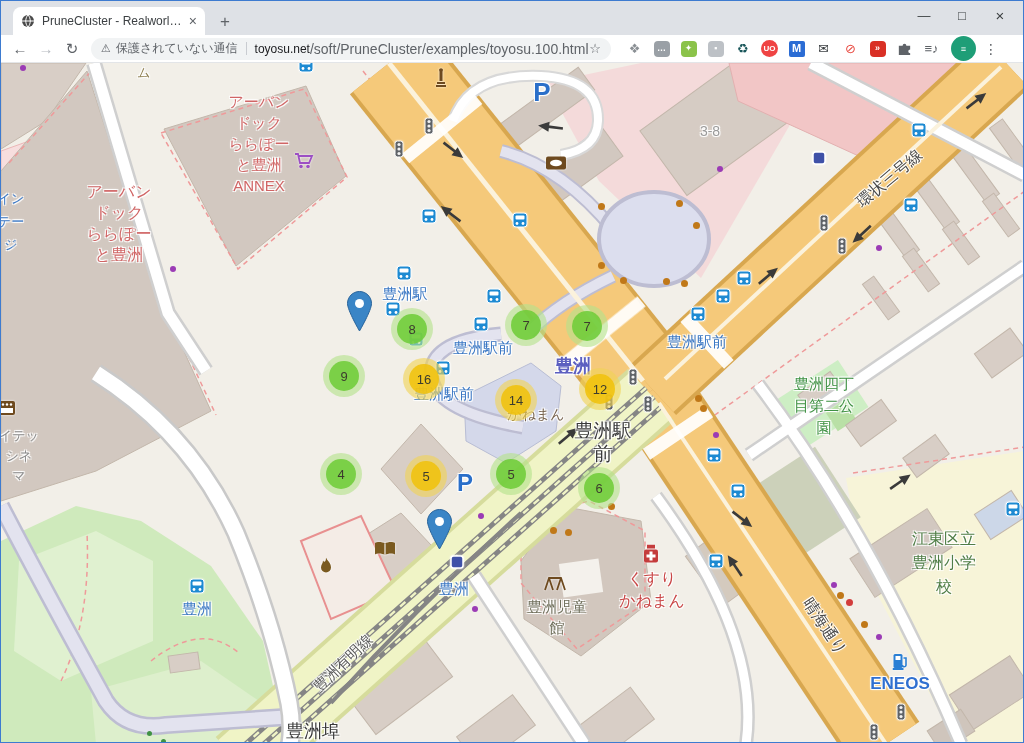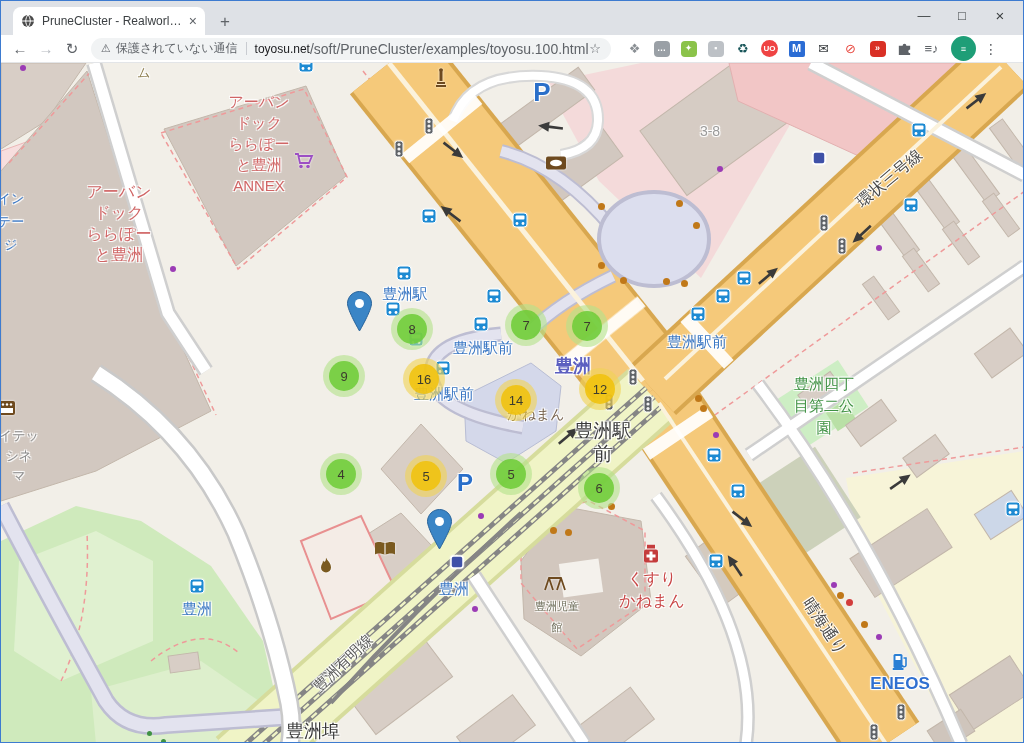--- a/index.html
+++ b/index.html
@@ -568,24 +568,27 @@
         <div class="map-label" style="left: 572px; top: 303px; color: rgb(92, 95, 192); font-size: 18px; line-height: 21px; font-weight: 600; transform: translate(-50%, -50%) rotate(0deg);">豊洲</div>
         <div class="map-label" style="left: 602px; top: 379px; color: rgb(58, 58, 58); font-size: 19px; line-height: 23px; font-weight: 500; transform: translate(-50%, -50%) rotate(0deg);">豊洲駅
 前</div>
         <div class="map-label" style="left: 535px; top: 351px; color: rgb(119, 98, 77); font-size: 14px; line-height: 17px; font-weight: 400; transform: translate(-50%, -50%) rotate(0deg);">かねまん</div>
         <div class="map-label" style="left: 888px; top: 115px; color: rgb(74, 74, 74); font-size: 16px; line-height: 19px; font-weight: 400; transform: translate(-50%, -50%) rotate(-40deg);">環状三号線</div>
         <div class="map-label" style="left: 709px; top: 68px; color: rgb(154, 154, 154); font-size: 14px; line-height: 17px; font-weight: 400; transform: translate(-50%, -50%) rotate(0deg);">3-8</div>
         <div class="map-label" style="left: 823px; top: 343px; color: rgb(63, 145, 67); font-size: 15px; line-height: 22px; font-weight: 400; transform: translate(-50%, -50%) rotate(0deg);">豊洲四丁
 目第二公
 園</div>
         <div class="map-label" style="left: 824px; top: 563px; color: rgb(74, 74, 74); font-size: 16px; line-height: 19px; font-weight: 400; transform: translate(-50%, -50%) rotate(56deg);">晴海通り</div>
+        <div class="map-label" style="left: 943px; top: 500px; color: rgb(79, 125, 70); font-size: 16px; line-height: 24px; font-weight: 400; transform: translate(-50%, -50%) rotate(0deg);">江東区立
+豊洲小学
+校</div>
         <div class="map-label" style="left: 899px; top: 621px; color: rgb(47, 111, 208); font-size: 17px; line-height: 20px; font-weight: 700; transform: translate(-50%, -50%) rotate(0deg);">ENEOS</div>
         <div class="map-label" style="left: 651px; top: 527px; color: rgb(201, 70, 70); font-size: 16px; line-height: 22px; font-weight: 400; transform: translate(-50%, -50%) rotate(0deg);">くすり
 かねまん</div>
-        <div class="map-label" style="left: 556px; top: 554px; color: rgb(110, 110, 90); font-size: 11px; line-height: 21px; font-weight: 400; transform: translate(-50%, -50%) rotate(0deg);">豊洲児童
+        <div class="map-label" style="left: 556px; top: 554px; color: rgb(110, 110, 90); font-size: 15px; line-height: 21px; font-weight: 400; transform: translate(-50%, -50%) rotate(0deg);">豊洲児童
 館</div>
         <div class="map-label" style="left: 453px; top: 526px; color: rgb(58, 119, 196); font-size: 15px; line-height: 18px; font-weight: 400; transform: translate(-50%, -50%) rotate(0deg);">豊洲</div>
         <div class="map-label" style="left: 342px; top: 600px; color: rgb(90, 90, 90); font-size: 15px; line-height: 18px; font-weight: 400; transform: translate(-50%, -50%) rotate(-44deg);">豊洲有明線</div>
         <div class="map-label" style="left: 312px; top: 668px; color: rgb(58, 58, 58); font-size: 18px; line-height: 21px; font-weight: 400; transform: translate(-50%, -50%) rotate(0deg);">豊洲埠</div>
         <div class="map-label" style="left: 541px; top: 29px; color: rgb(42, 111, 201); font-size: 26px; line-height: 29px; font-weight: 700; transform: translate(-50%, -50%) rotate(0deg);">P</div>
         <div class="map-label" style="left: 464px; top: 419px; color: rgb(42, 111, 201); font-size: 24px; line-height: 27px; font-weight: 700; transform: translate(-50%, -50%) rotate(0deg);">P</div>
         <div class="cluster s" style="left: 390px; top: 245px;">
           <div class="cluster-inner">8</div>
         </div>
         <div class="cluster s" style="left: 504px; top: 241px;">

